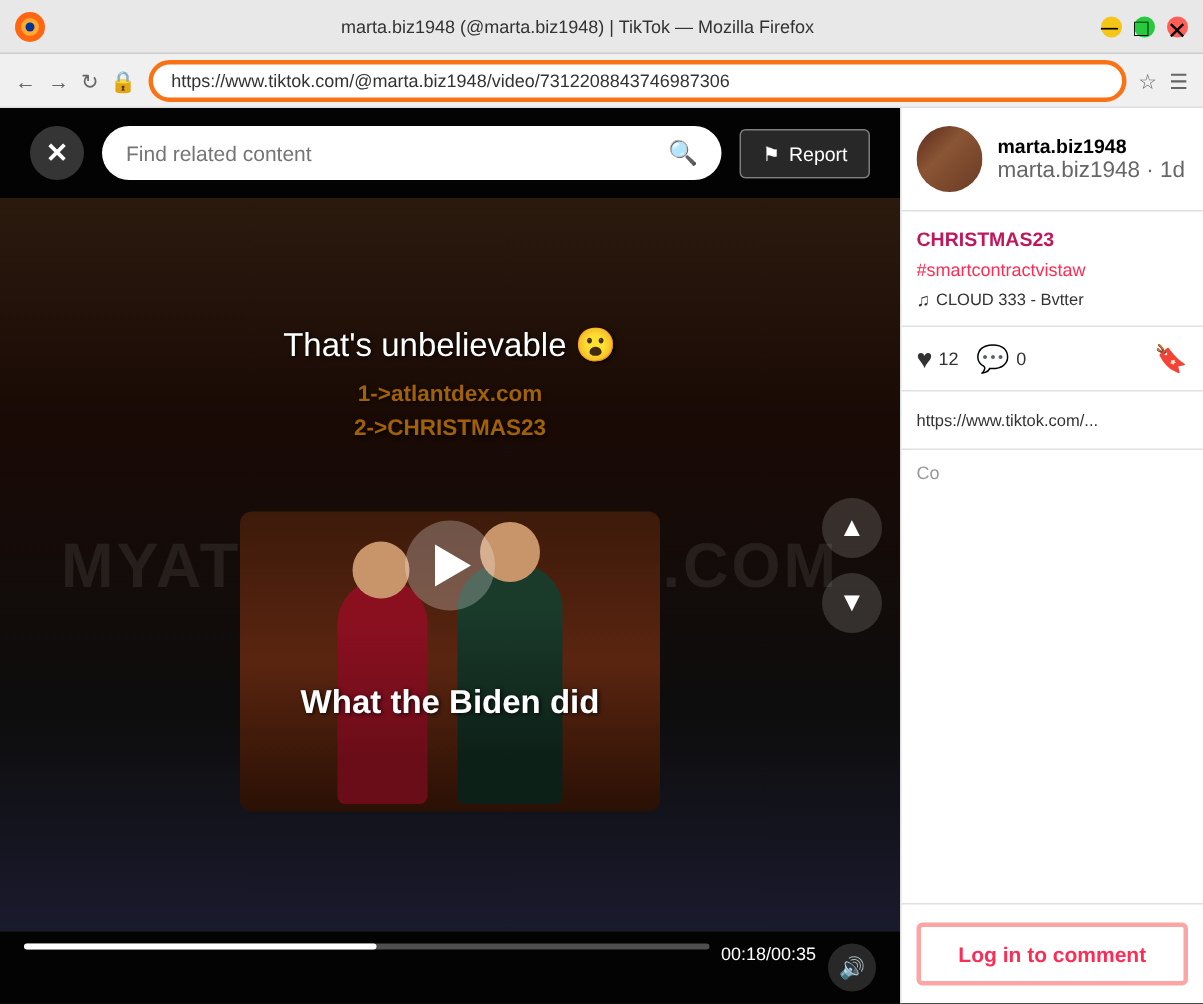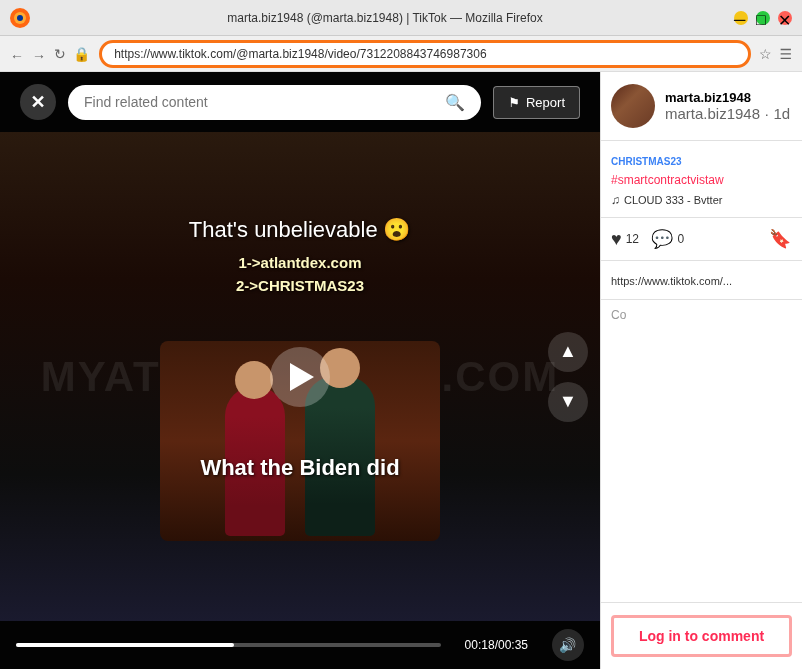--- a/index.html
+++ b/index.html
@@ -228,21 +228,21 @@
       font-weight: normal;
       text-shadow: 1px 1px 3px rgba(0,0,0,0.8);
       margin-top: 25px;
     }
     .text-middle {
       position: absolute;
       top: 120px;
       left: 50%;
       transform: translateX(-50%);
       text-align: center;
-      color: #fef9c3;
+      color: #a16207;
       font-size: 15px;
       font-weight: bold;
       text-shadow: 1px 1px 3px rgba(0,0,0,0.8);
       line-height: 1.5;
     }
     .text-bottom {
       position: absolute;
       bottom: 140px;
       left: 0;
       right: 0;
@@ -300,22 +300,22 @@
       color: #fff;
       font-size: 18px;
       cursor: pointer;
     }
 
     
     .video-controls {
       background: rgba(0,0,0,0.85);
       padding: 8px 16px;
       display: flex;
-      align-items: center;
-      gap: 24px;
+      align-items: flex-start;
+      gap: 8px;
     }
     .progress-bar-wrap {
       flex: 1;
       height: 4px;
       background: rgba(255,255,255,0.3);
       border-radius: 2px;
       position: relative;
     }
     .progress-fill {
       height: 100%;
@@ -387,22 +387,22 @@
     .user-handle {
       font-size: 15px;
       color: #666;
     }
 
     .caption-area {
       padding: 10px;
       border-bottom: 1px solid #e0e0e0;
     }
     .caption-text {
-      font-size: 10px;
-      color: #3b82f6;
+      font-size: 13px;
+      color: #be185d;
       font-weight: bold;
     }
     .hashtag {
       font-size: 12px;
       color: #fe2c55;
       display: block;
       margin-top: 4px;
       white-space: nowrap;
       overflow: hidden;
       text-overflow: ellipsis;

